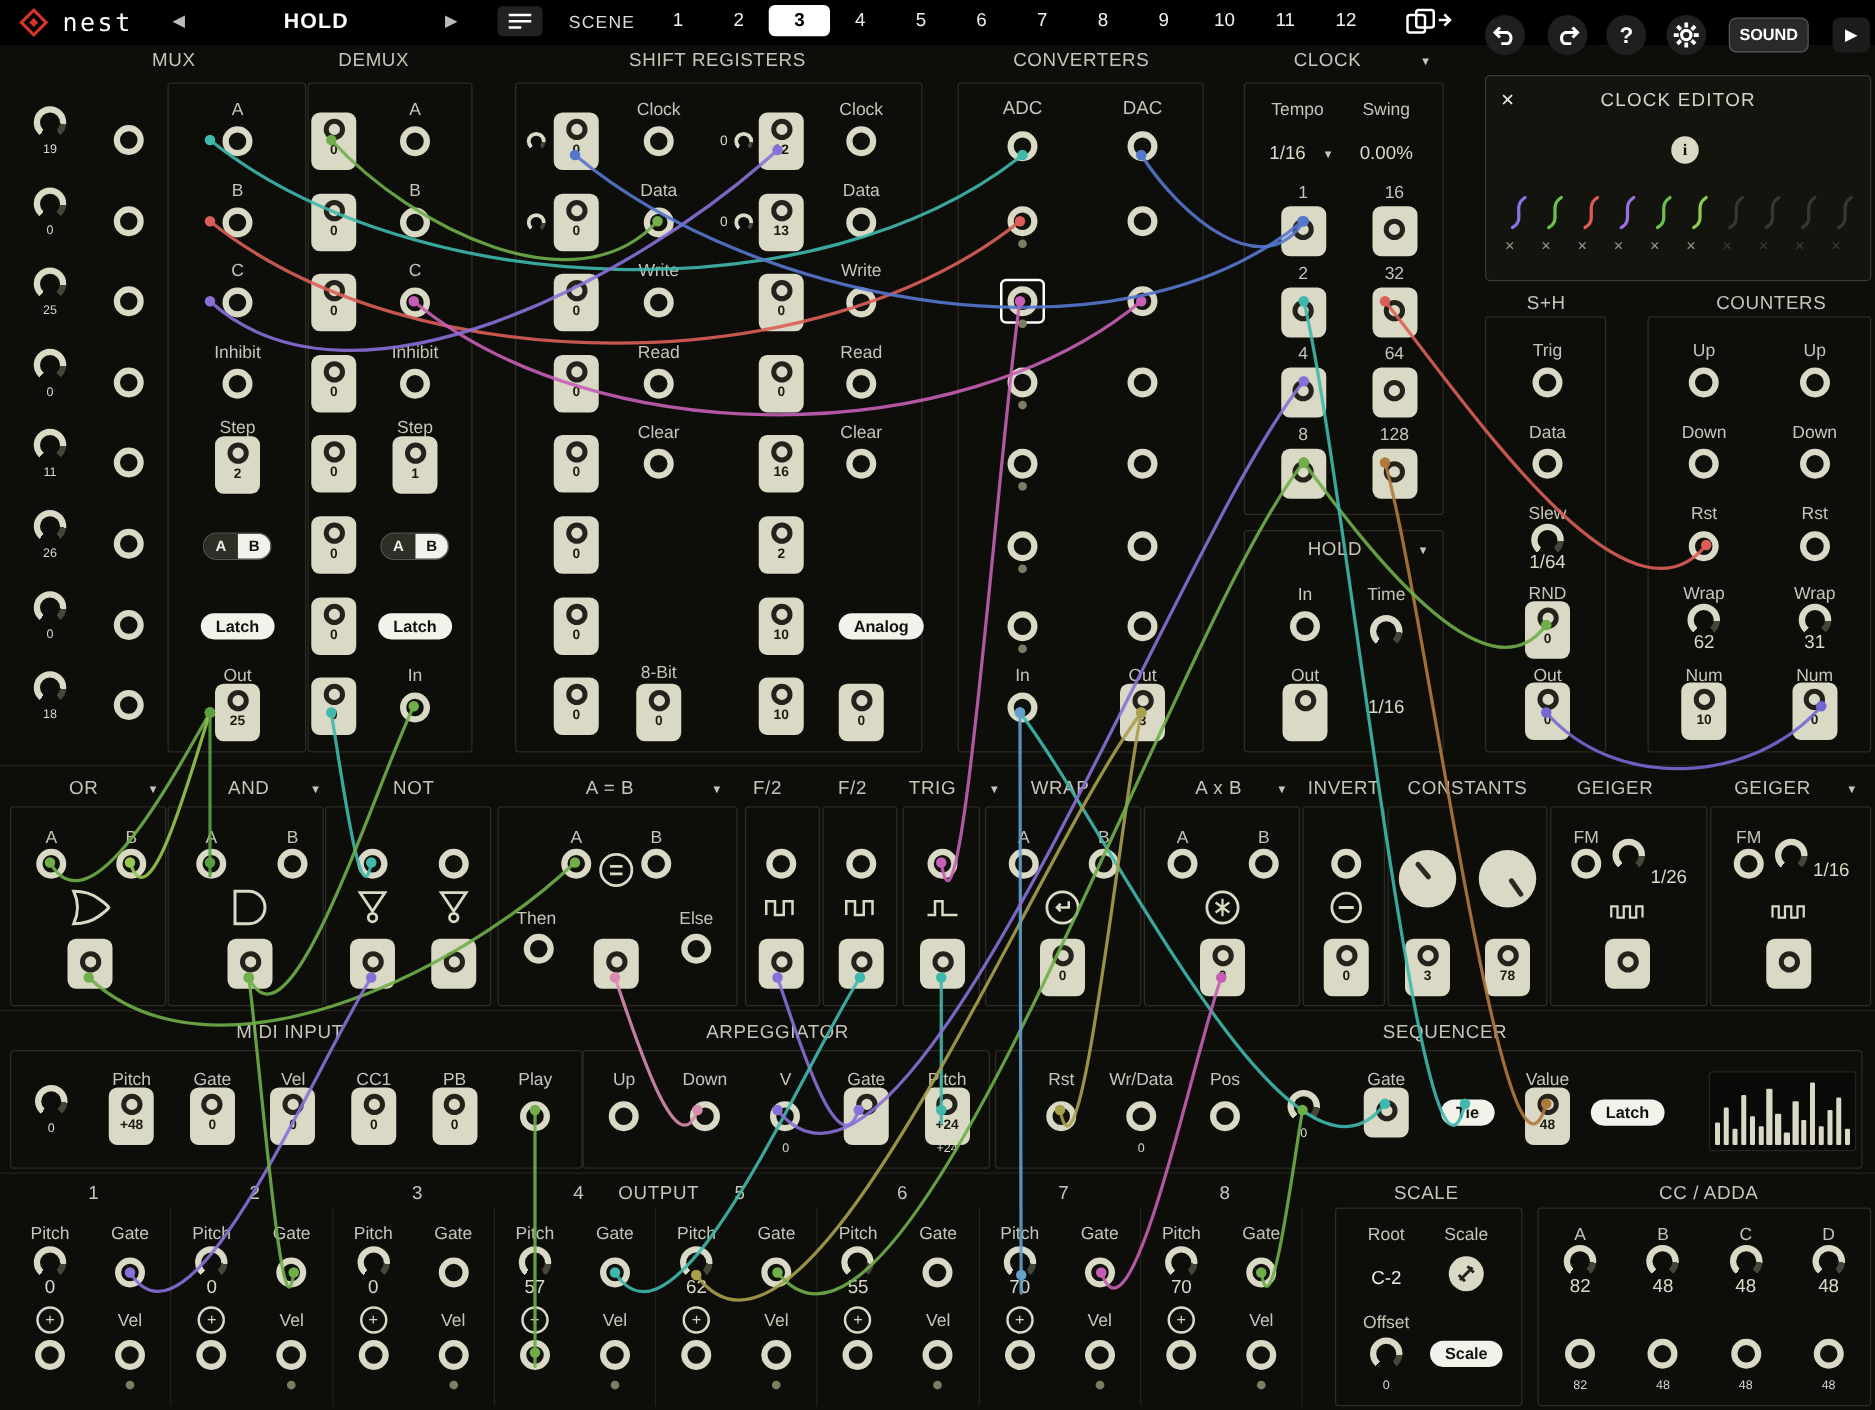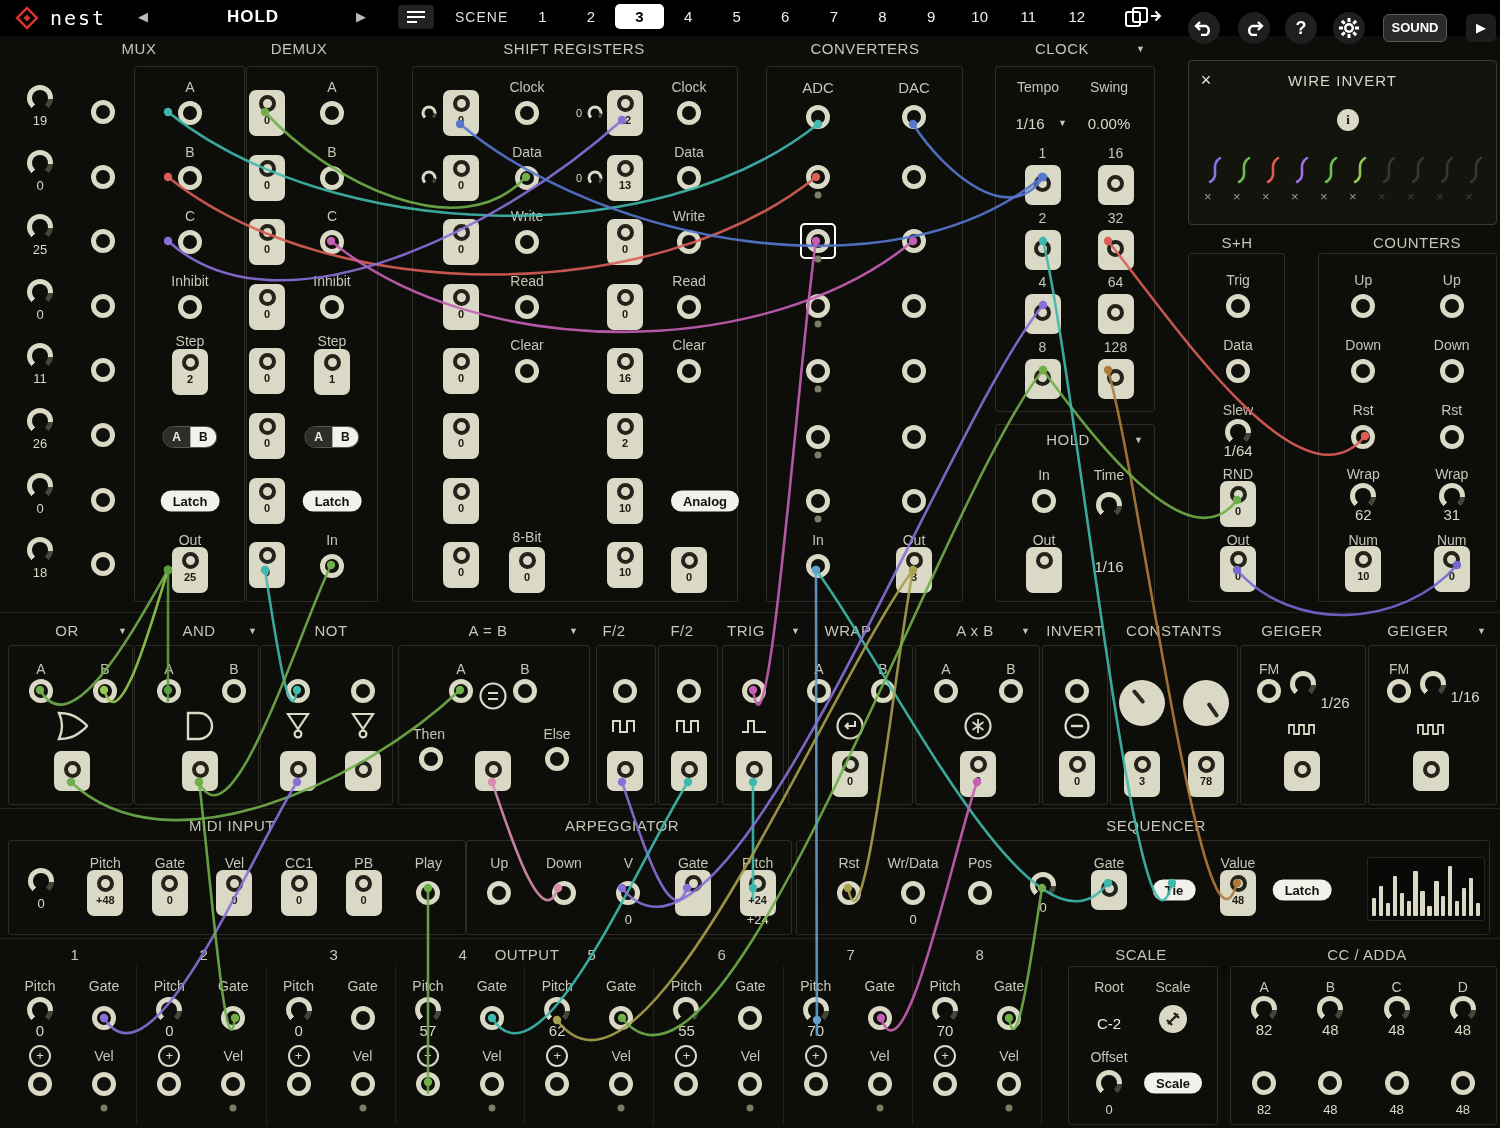--- a/index.html
+++ b/index.html
@@ -25,21 +25,21 @@
 .lbl{position:absolute;transform:translate(-50%,-50%);font-size:14px;color:#c6c6b6;white-space:nowrap}
 .jack{position:absolute;width:24px;height:24px;border-radius:50%;border:5px solid #d9d9c5;background:#10100c;transform:translate(-50%,-50%);cursor:pointer}
 .jack.plus{width:22px;height:22px;border-width:2px;color:#d9d9c5;font-size:13px;text-align:center;line-height:17px}
 .box{position:absolute;width:36px;height:46px;border-radius:7px;background:#d9d9c5;transform:translateX(-50%);display:flex;flex-direction:column;align-items:center;cursor:pointer}
 .box .bc{width:17px;height:17px;border-radius:50%;border:4px solid #23231c;margin-top:5px}
 .box .bv{font-size:11px;font-weight:bold;color:#1c1c15;line-height:16px}
 .arc{position:absolute;width:26px;height:26px;border-radius:50%;transform:translate(-50%,-50%);background:conic-gradient(from 220deg,#d9d9c5 0 235deg,#45453a 235deg 280deg,transparent 280deg);cursor:pointer}
 .arc::after{content:"";position:absolute;inset:5px;border-radius:50%;background:#0d0d0a}
 .arc.tiny{width:15px;height:15px}
 .arc.tiny::after{inset:3px}
-.val{position:absolute;transform:translate(-50%,-50%);font-size:13px;color:#d9d9c5;white-space:nowrap}
+.val{position:absolute;transform:translate(-50%,-50%);font-size:10px;color:#d9d9c5;white-space:nowrap}
 .val.big{font-size:15px}
 .pill{position:absolute;transform:translate(-50%,-50%);background:#f2f2ea;color:#111;font-size:13px;font-weight:bold;border-radius:12px;padding:3px 12px;cursor:pointer;white-space:nowrap}
 .ab{position:absolute;transform:translate(-50%,-50%);display:flex;border-radius:11px;overflow:hidden;font-size:12px;font-weight:bold;cursor:pointer;border:1px solid #555}
 .ab span:first-child{background:#2e2e26;color:#eee;padding:3px 9px}
 .ab span:last-child{background:#f2f2ea;color:#111;padding:3px 9px}
 .dot{position:absolute;width:7px;height:7px;border-radius:50%;background:#7d7d63;transform:translate(-50%,-50%)}
 .sel{position:absolute;width:36px;height:36px;border:2px solid #fff;border-radius:5px;transform:translate(-50%,-50%);background:#0d0d0a}
 .cellcol{position:absolute}
 .cell{position:relative;height:64.6px}
 .cell .lbl{left:50%;top:20px}
@@ -633,21 +633,21 @@
     <span class="arc" style="left:113px;top:80px"></span>
     <span class="lbl" style="left:48px;top:115px">Out</span>
     <div class="box" style="left:48px;top:122px">
       <span class="bc"></span>
     </div>
     <span class="val big" style="left:113px;top:141px">1/16</span>
   </div>
 
   <div class="panel wepanel" style="left:1188px;top:60px;width:309px;height:165px;z-index:45">
     <span class="close-x" style="left:17px;top:19px">×</span>
-    <span class="wetitle">WIRE INVERT</span>
+    <span class="wetitle">CLOCK EDITOR</span>
     <span class="infoicon" style="left:159px;top:59px">i</span>
     <div style="position:absolute;left:12px;top:92px;width:290px">
 
     <span class="wirestyle" style="color: rgb(133, 117, 224);">
         <svg width="17" height="30" viewBox="0 0 17 30">
             <path d="M3 27 C14 21 2 10 13 3" fill="none" stroke-width="2.6" stroke-linecap="round"></path>
           </svg>
         <span class="wx">×</span>
       </span>
         <span class="wirestyle" style="color: rgb(111, 191, 79);">

